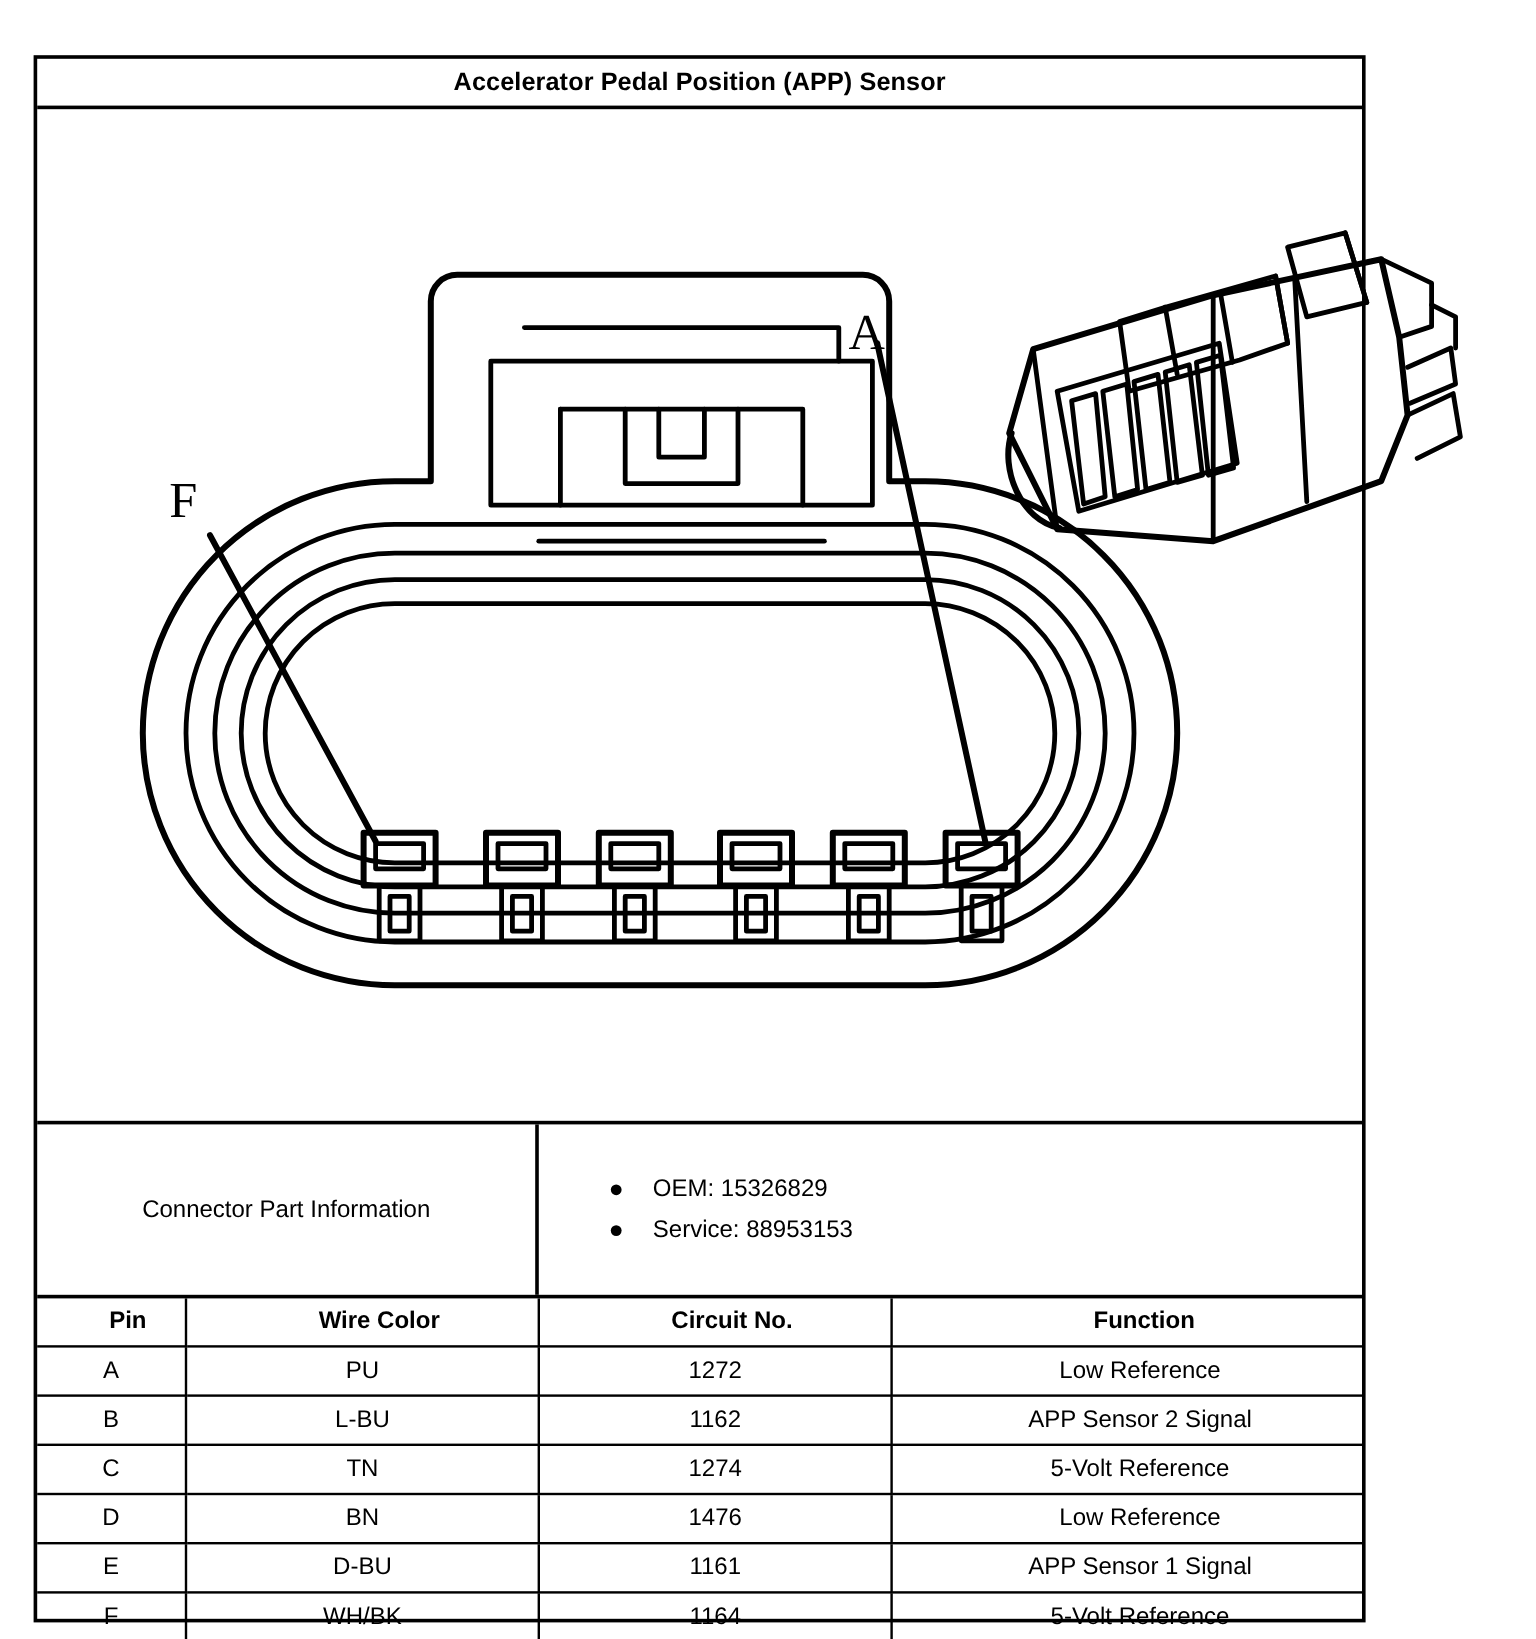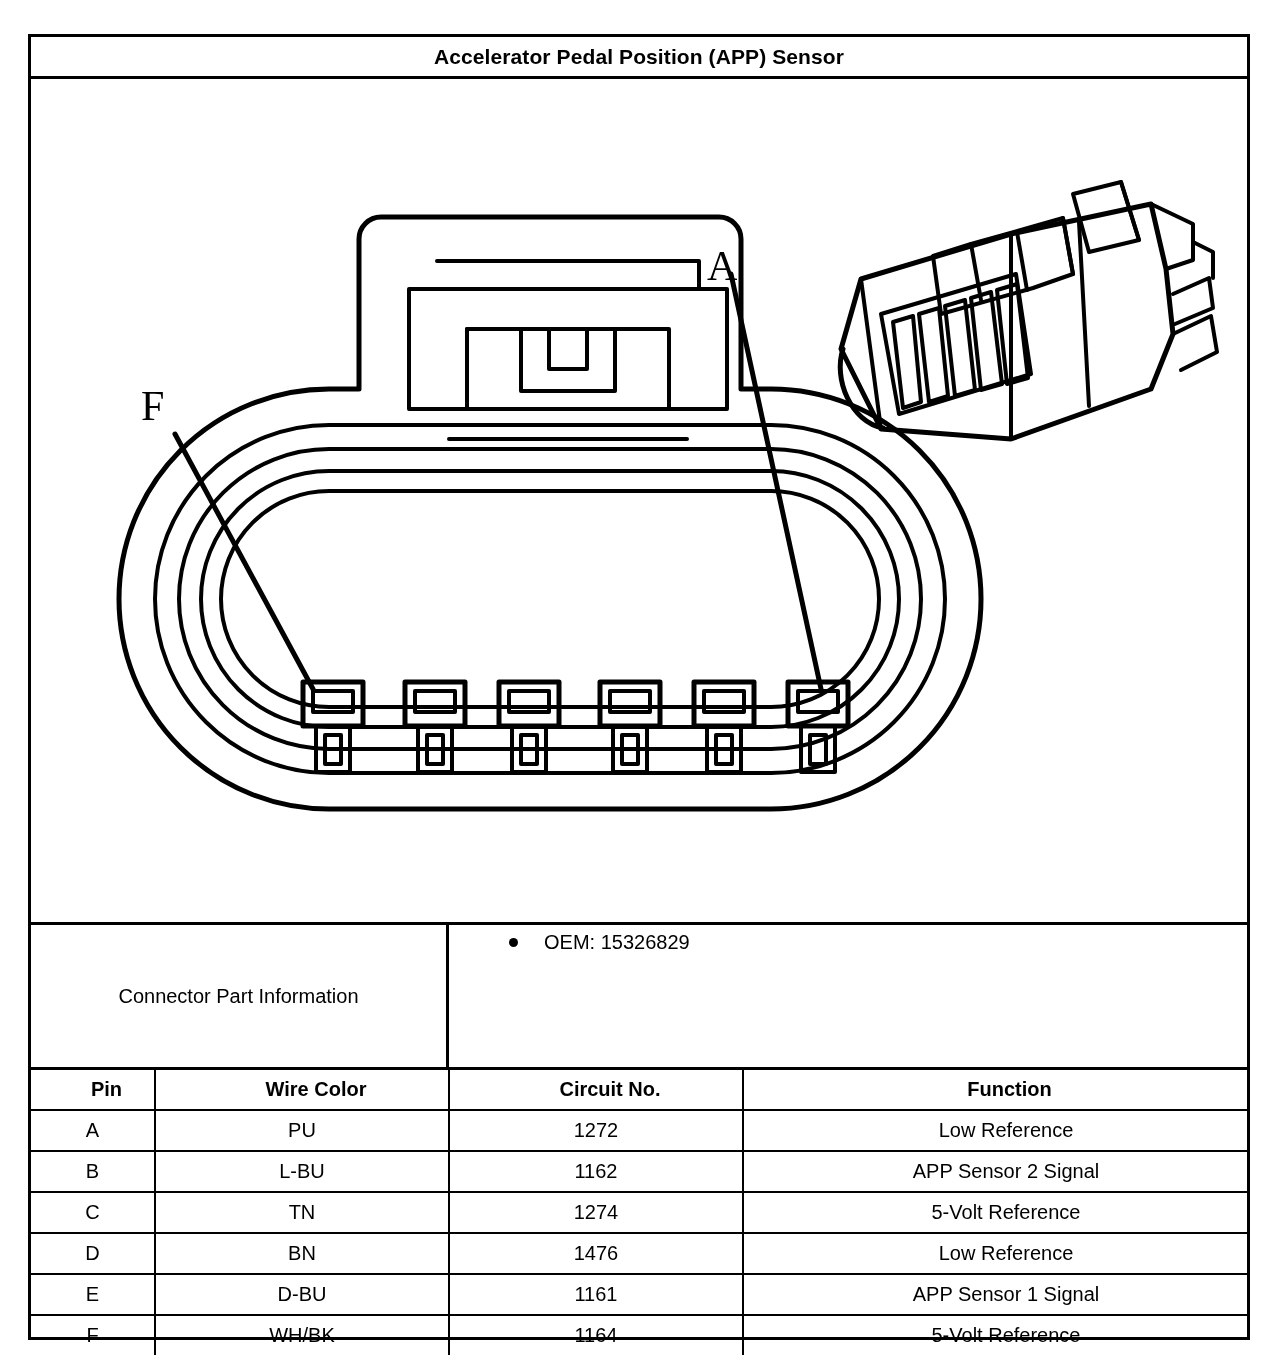--- a/index.html
+++ b/index.html
@@ -10,22 +10,22 @@
   body {
     width: 1280px;
     height: 1366px;
     font-family: "Liberation Sans", sans-serif;
     color: #000000;
     overflow: hidden;
   }
   .sheet {
     position: absolute;
     left: 28px;
-    top: 34px;
-    width: 1222px;
+    top: 46px;
+    width: 1110px;
     height: 1306px;
     border: 3px solid #000;
     box-sizing: border-box;
   }
   
   .title-bar {
     height: 42px;
     border-bottom: 3px solid #000;
     display: flex;
     align-items: center;
@@ -72,21 +72,21 @@
     align-items: center;
     justify-content: center;
     box-sizing: border-box;
     font-size: 20px;
     font-weight: normal;
   }
   .part-info-list {
     flex: 1;
     display: flex;
     flex-direction: column;
-    justify-content: flex-start;
+    justify-content: center;
     padding-left: 60px;
     box-sizing: border-box;
   }
   .part-info-list .bullet-row {
     display: flex;
     align-items: center;
     height: 34px;
     font-size: 20px;
   }
   .part-info-list .bullet-dot {
@@ -255,20 +255,24 @@
     <span class="callout-label" id="callout-A">A</span>
   </div>
 
   <div class="part-info">
     <div class="part-info-label">Connector Part Information</div>
     <div class="part-info-list">
       <div class="bullet-row">
         <span class="bullet-dot"></span>
         <span>OEM: 15326829</span>
       </div>
+      <div class="bullet-row">
+        <span class="bullet-dot"></span>
+        <span>Service: 88953153</span>
+      </div>
     </div>
   </div>
 
   <table class="pin-table">
     <colgroup>
       <col class="col-pin">
         <col class="col-color">
         <col class="col-circuit">
         <col class="col-function">
     </colgroup>

